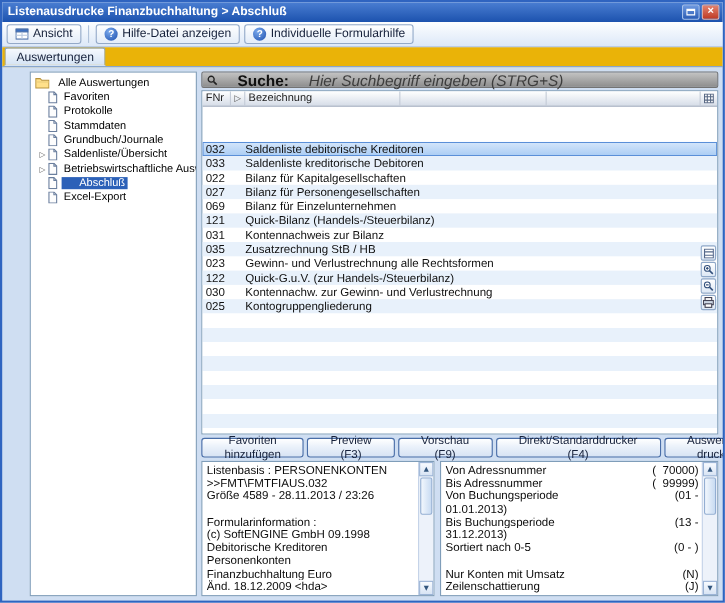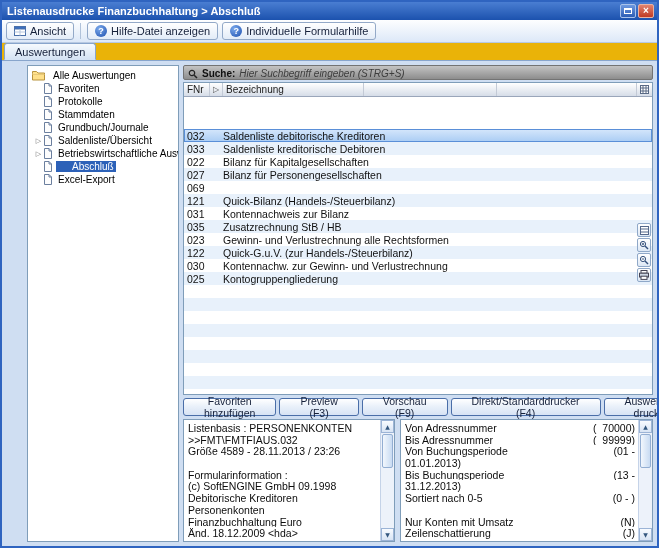--- a/index.html
+++ b/index.html
@@ -83,21 +83,21 @@
   .tree-label{ padding:0 2px; }
   .tree-item.selected .tree-label{ background:#2c61b8; color:#fff;padding-left:16px; }
 
   .right-col{ flex:1; display:flex; flex-direction:column; min-width:0; }
 
   
   .searchbar{
     height:15px; flex:0 0 15px;
     background:linear-gradient(180deg,#c3c3c3,#8d8d8d);
     border:1px solid #737373; border-radius:2px;
-    display:flex; align-items:flex-end; gap:4px; padding:0 4px; font-size:10px;
+    display:flex; align-items:center; gap:18px; padding:0 4px; font-size:14px;
   }
   .search-label{ font-weight:bold; color:#101010; }
   .search-hint{ font-style:italic; color:#3d3d3d; }
 
   
   .grid{
     flex:1; margin-top:2px; min-height:0;
     border:1px solid #7f9db9; background:#fff;
     display:flex; flex-direction:column; position:relative; overflow:hidden;
   }
@@ -381,20 +381,21 @@
 
             <div class="grid-row alt">
               <span class="c-fnr">027</span>
               <span class="c-ind"></span>
               <span class="c-bez">Bilanz für Personengesellschaften</span>
             </div>
 
             <div class="grid-row">
               <span class="c-fnr">069</span>
               <span class="c-ind"></span>
+              <span class="c-bez">Bilanz für Einzelunternehmen</span>
             </div>
 
             <div class="grid-row alt">
               <span class="c-fnr">121</span>
               <span class="c-ind"></span>
               <span class="c-bez">Quick-Bilanz (Handels-/Steuerbilanz)</span>
             </div>
 
             <div class="grid-row">
               <span class="c-fnr">031</span>

